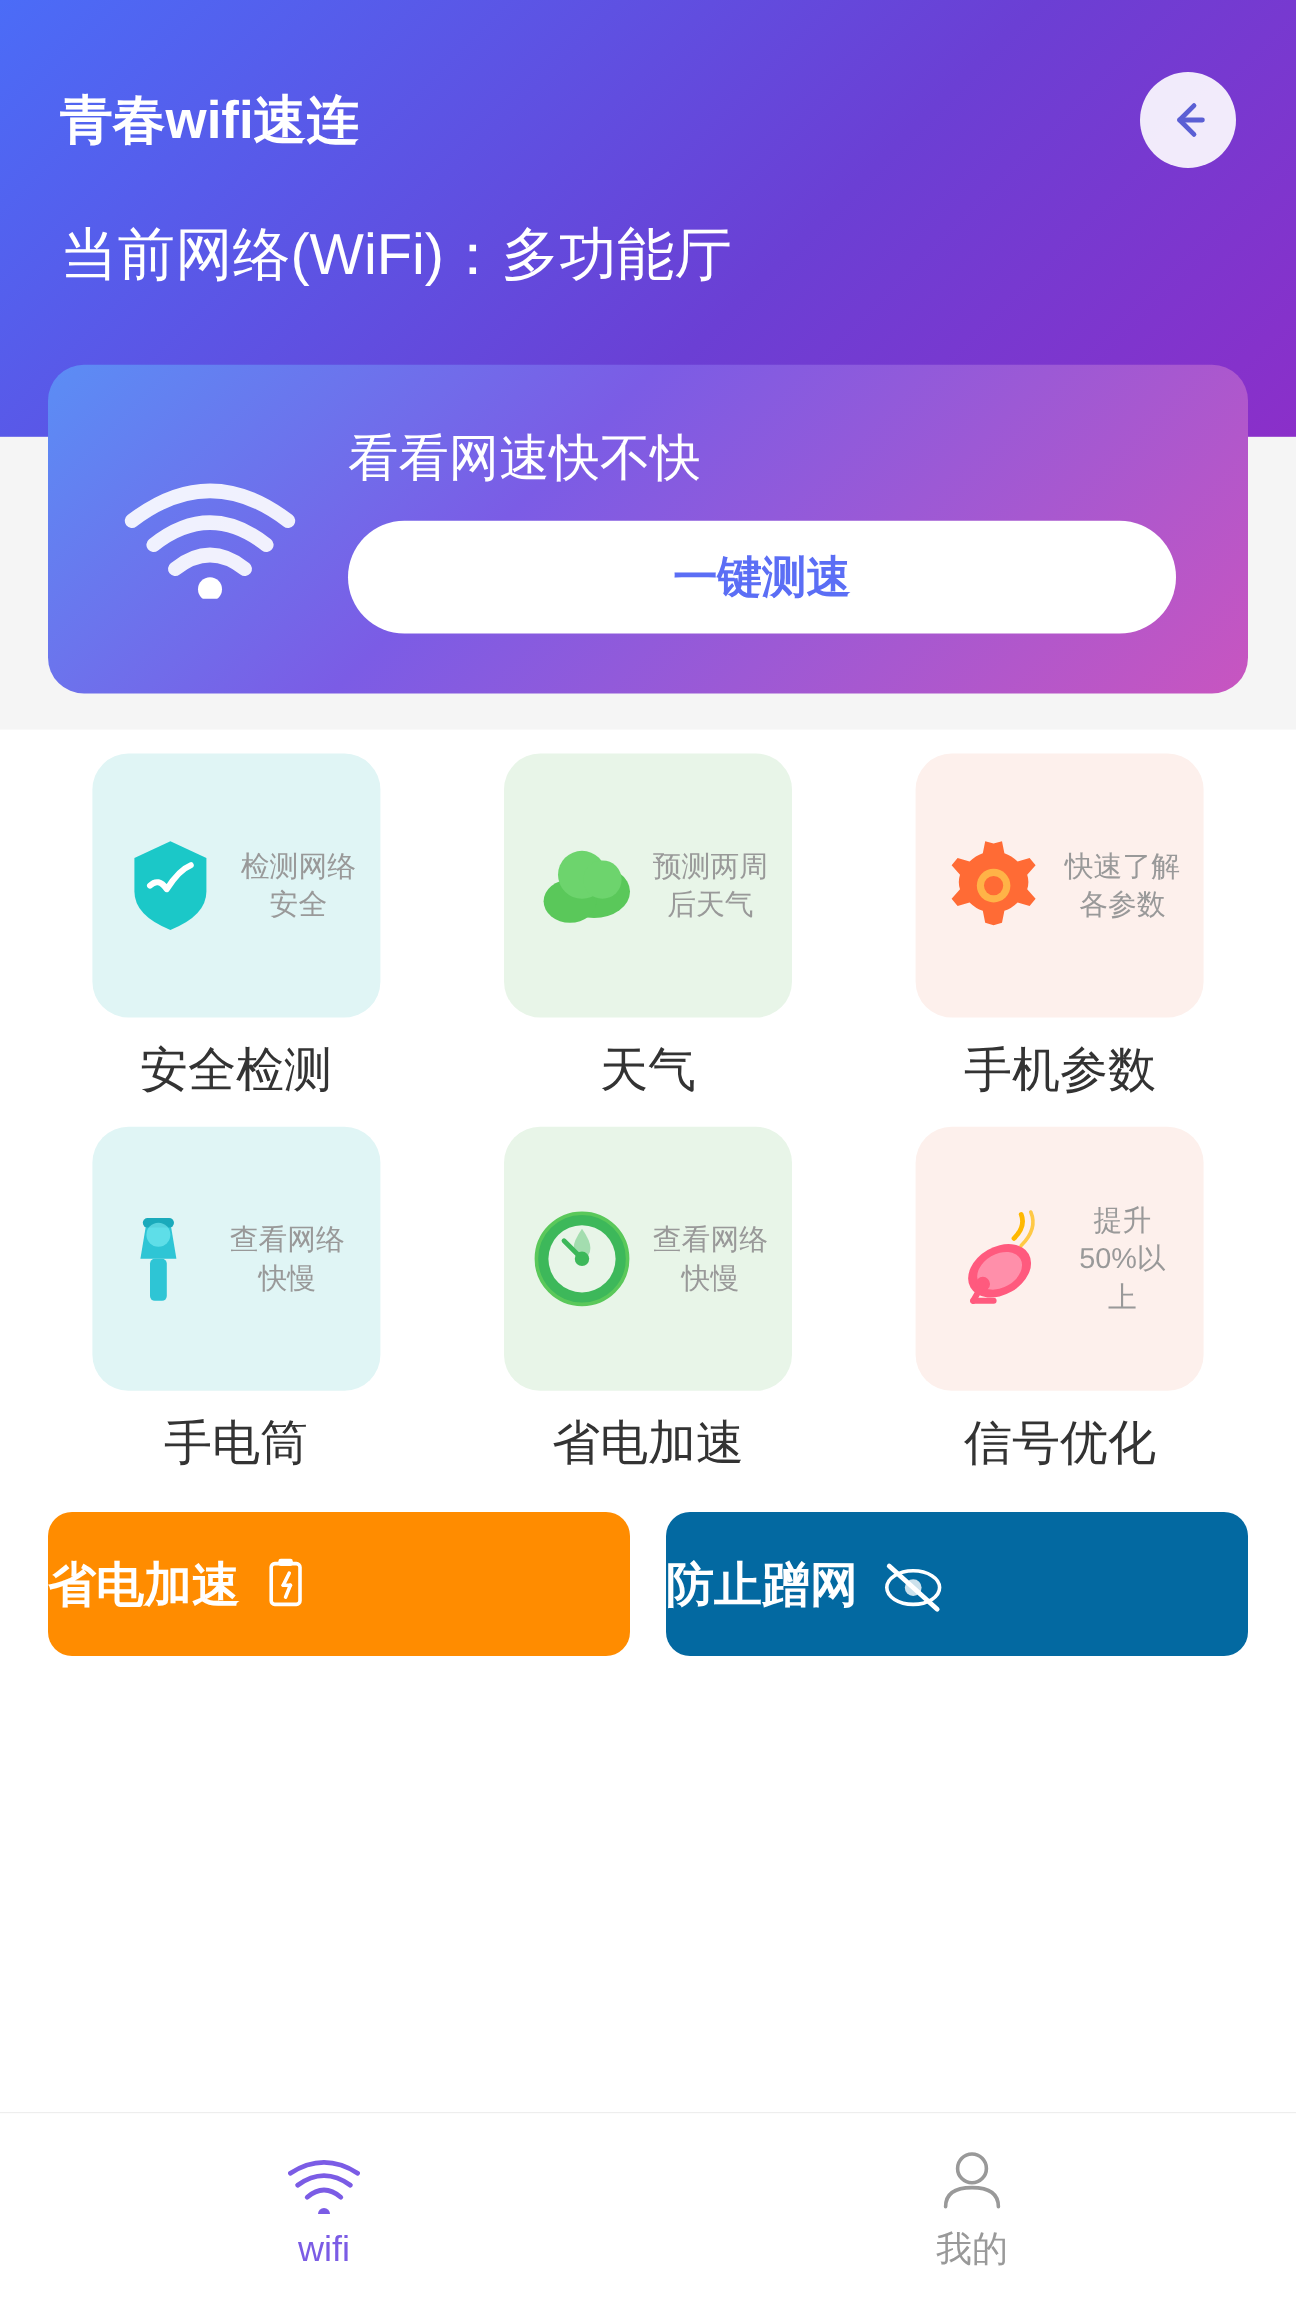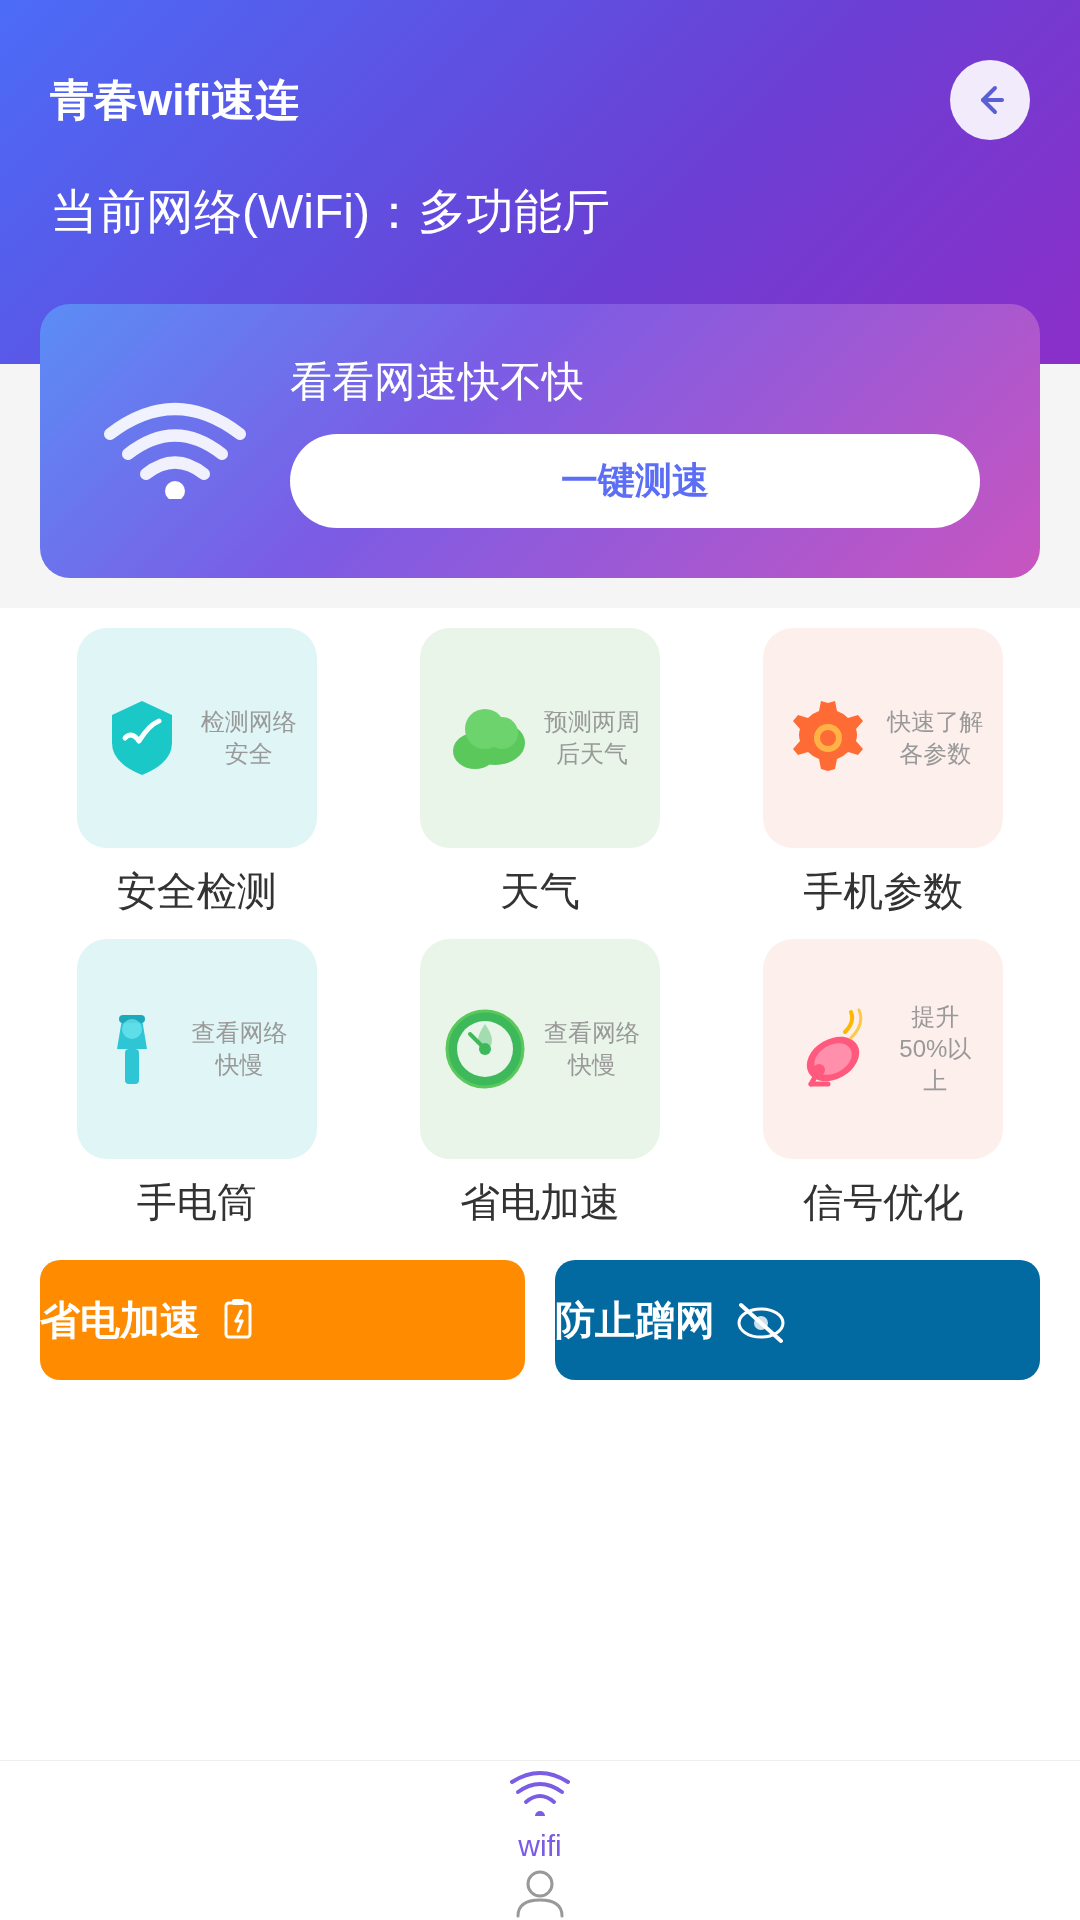--- a/index.html
+++ b/index.html
@@ -172,21 +172,20 @@
     .bottom-nav {
       position: fixed;
       bottom: 0;
       left: 0;
       width: 1080px;
       height: 160px;
       background: white;
       border-top: 1px solid #eee;
       display: flex;
       align-items: center;
-      flex-direction: column;
     }
     .nav-item {
       flex: 1;
       display: flex;
       flex-direction: column;
       align-items: center;
       justify-content: center;
       gap: 8px;
       cursor: pointer;
     }

